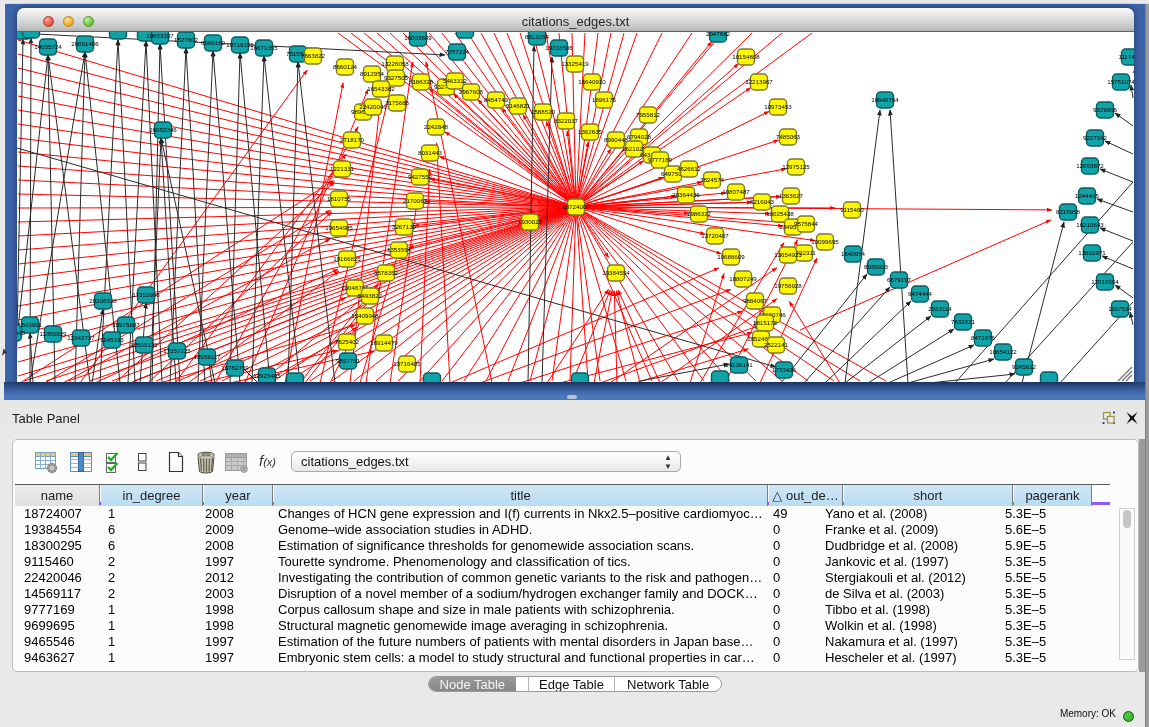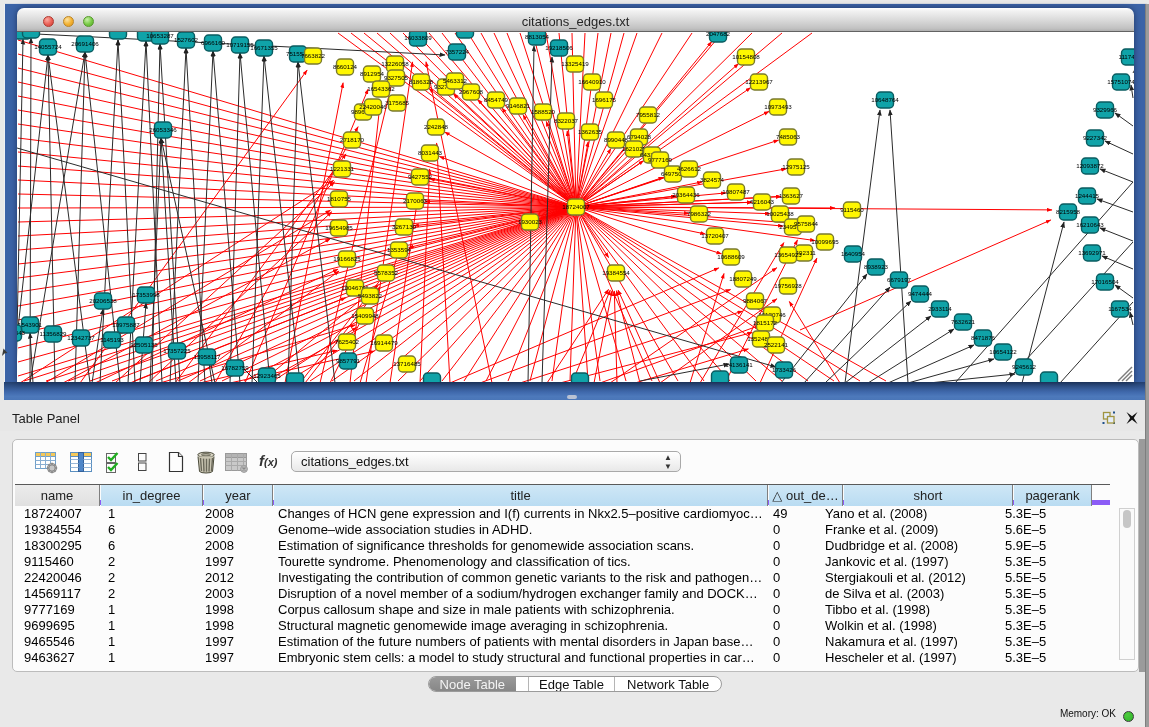--- a/index.html
+++ b/index.html
@@ -20,28 +20,28 @@
   font-size:13px; color:#262626; }
 #graphwrap { position:absolute; left:0; top:0; width:1117px; height:374px; overflow:hidden; }
 #tablepanel { position:absolute; left:0; top:400px; width:1147px; height:327px; background:#e9e9e9; }
 #tpheader { position:absolute; left:0; top:0; width:100%; height:31px; background:#e7e7e7; }
 #tpheader .t { position:absolute; left:12px; top:11px; font-size:13px; color:#1c1c1c; }
 #tpfloat { position:absolute; left:1102px; top:10px; }
 #tpx { position:absolute; left:1124px; top:10px; }
 #container { position:absolute; left:12px; top:39px; width:1127px; height:233px;
   background:#fcfcfc; border:1px solid #bcbcbc; border-radius:5px; }
 .tbi { position:absolute; top:10px; }
-.fx { position:absolute; top:12px; font-size:15px; font-weight:bold; font-style:italic; color:#333; }
+.fx { position:absolute; top:12px; font-size:15px; font-weight:normal; font-style:italic; color:#333; }
 .fx i { font-size:11px; }
 #combo { position:absolute; left:278px; top:11px; width:390px; height:21px;
   background:linear-gradient(#ffffff,#f2f2f2 60%,#e8e8e8); border:1px solid #a9a9a9;
   border-radius:5px; font-size:13px; color:#111; padding:2px 0 0 9px; }
 #combo .ar { position:absolute; right:8px; top:1px; font-size:8px; color:#333; line-height:9px; }
 #tbl { position:absolute; left:2px; top:44px; width:1095px; }
-#thead { position:relative; height:21px; border-top:1px solid #5a5a5a; border-bottom:5px solid #8b5cf6;padding-left:24px; }
+#thead { position:relative; height:21px; border-top:1px solid #5a5a5a; border-bottom:3px solid #8b5cf6;padding-left:24px; }
 #thead .hc { position:absolute; top:0; height:21px; font-size:13px; color:#222;
   text-align:center; padding-top:3px; background:linear-gradient(#cfe7f6,#b9dcf2);
   border-right:1px solid #7f7f7f; }
 #thead .g { background:linear-gradient(#ececec,#e0e0e0); border-right:1px solid #7f7f7f; }
 .tr { position:relative; height:16px; font-size:13px; line-height:17px; color:#000; white-space:nowrap; }
 .c { position:absolute; top:0; overflow:hidden; }
 .c0 { left:9px; width:84px; }
 .c1 { left:93px; width:94px; }
 .c2 { left:190px; width:68px; }
 .c3 { left:263px; width:490px; }

